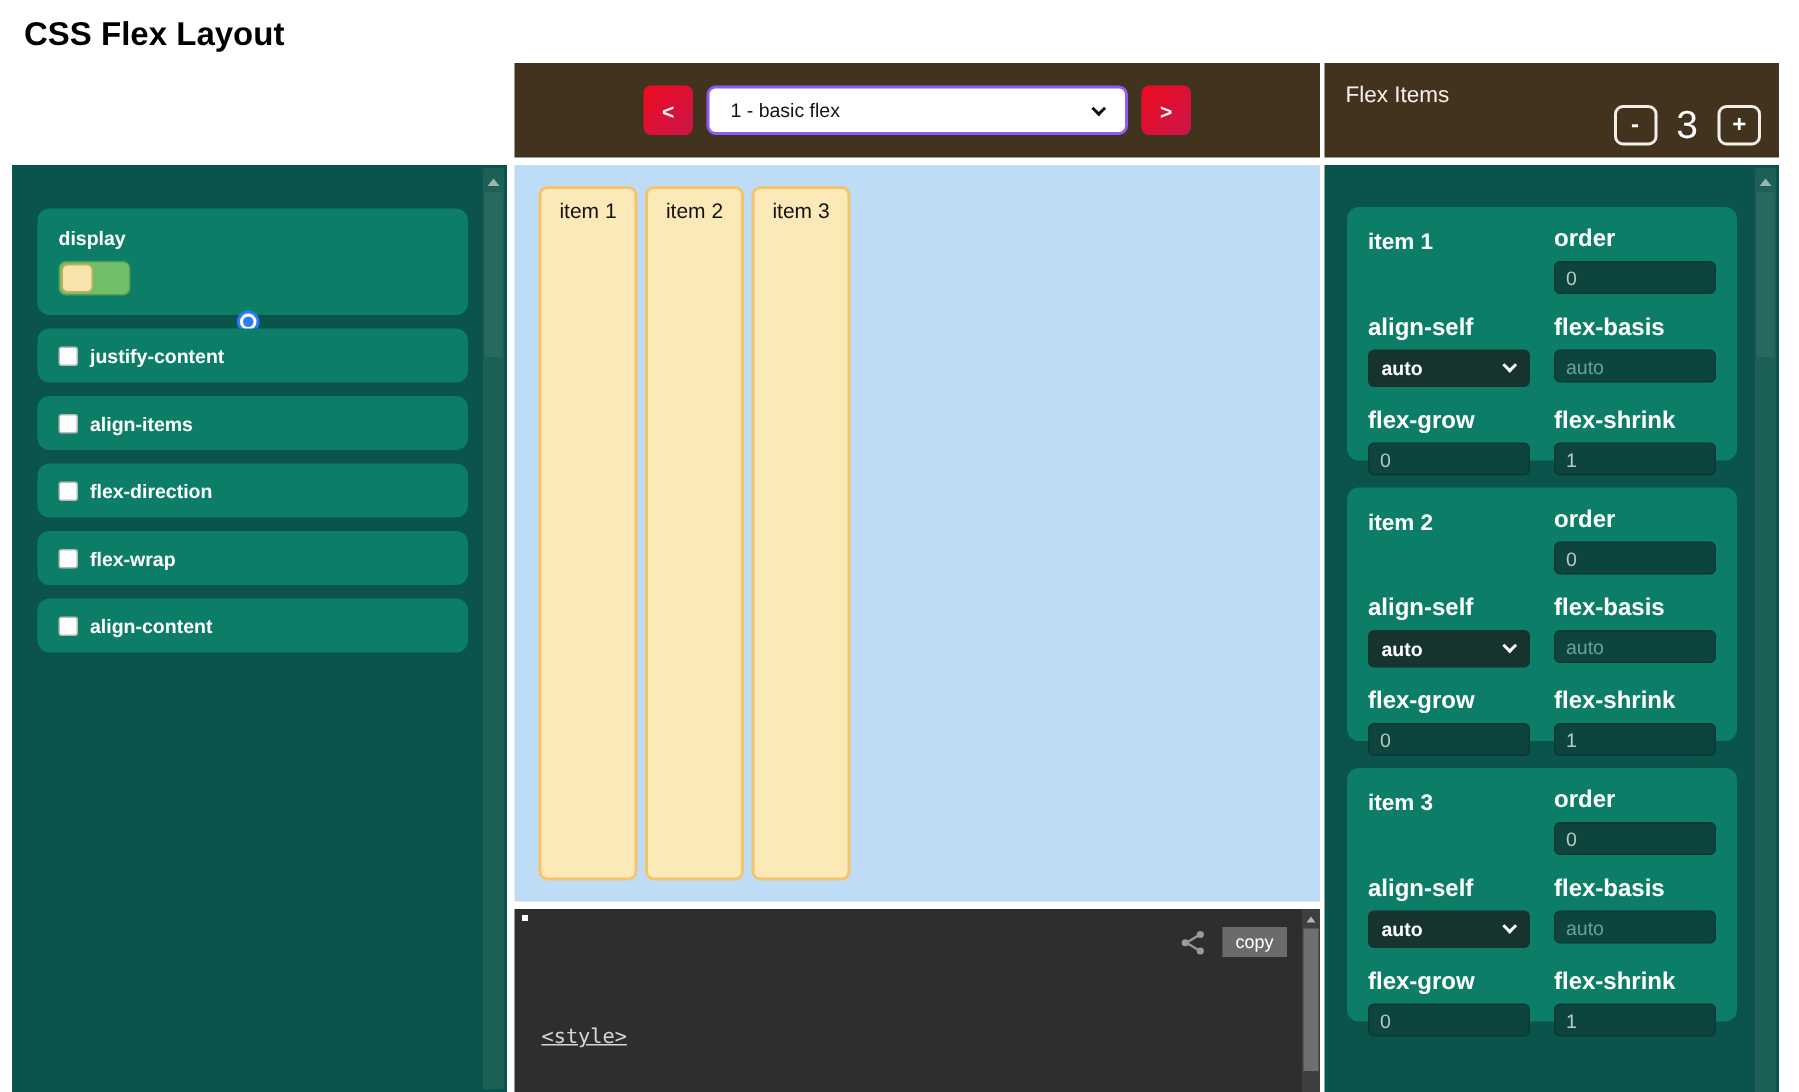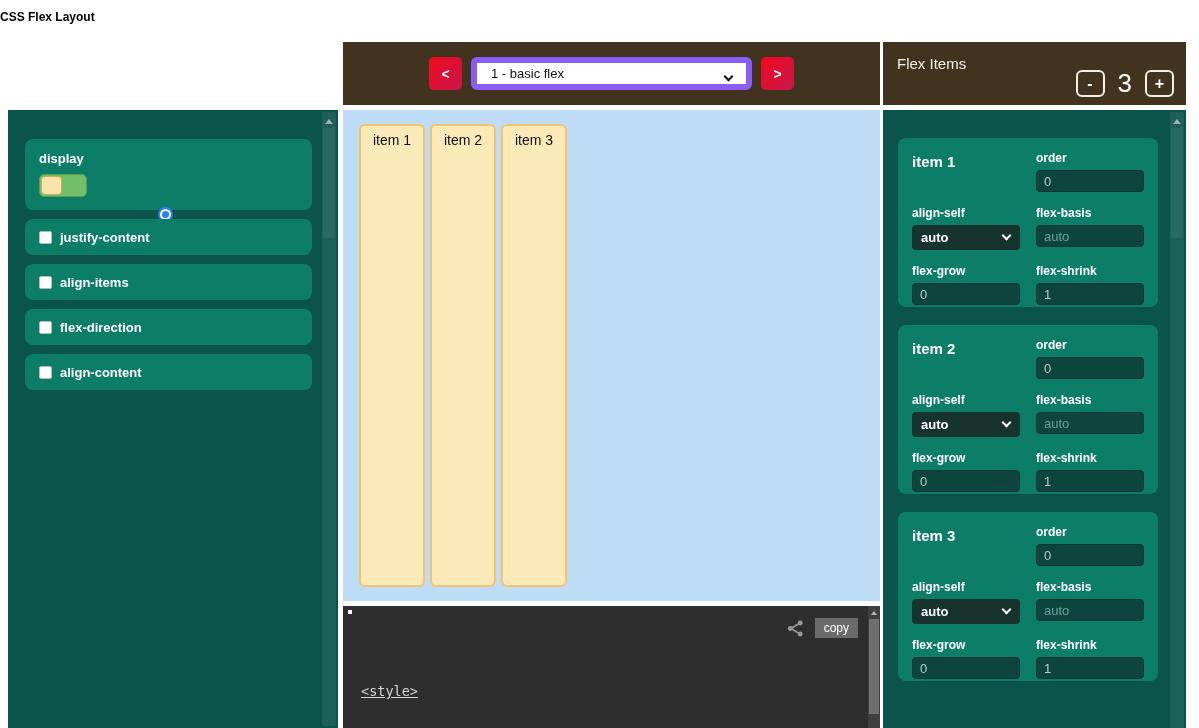--- a/index.html
+++ b/index.html
@@ -1,20 +1,20 @@
 <!DOCTYPE html>
 <html><head>
 <meta charset="utf-8">
 <style>
   * { margin:0; padding:0; box-sizing:border-box; }
   html,body { background:#ffffff; }
   body { font-family:"Liberation Sans", sans-serif; }
   #app { position:relative; width:1199px; height:728px; background:#fff; overflow:hidden; }
 
-  .page-title { position:absolute; left:0; top:10px; font-size:12px; font-weight:bold; color:#000; }
+  .page-title { position:absolute; left:16px; top:10px; font-size:22px; font-weight:bold; color:#000; }
 
   .panel { position:absolute; top:42px; }
   .panel-header { position:relative; height:63px; background:#42331f; }
   .panel-header .panel-title { position:absolute; left:14px; top:13px; font-size:15px; color:#f3efe9; }
   .panel-body { position:absolute; left:0; right:0; top:68px; bottom:0; background:#0a544b; }
 
   
   #left-panel { left:8px; width:330px; height:686px; }
   .prop-card { position:relative; margin:0 26px 9px 17px; background:#0c7e68; border-radius:8px; }
   #display-card { height:71px; padding:12px 14px 0 14px; margin-top:29px; }
@@ -31,21 +31,21 @@
   
   .panel-scroll { position:absolute; top:2px; right:2px; bottom:2px; width:14px; background:#1d6058; border-radius:2px; }
   .panel-scroll .sb-up { position:absolute; top:3px; left:0; width:14px; height:12px; display:flex; align-items:center; justify-content:center; }
   .tri-up { width:0; height:0; border-left:4px solid transparent; border-right:4px solid transparent; border-bottom:5px solid #9fb3ae; }
   .panel-scroll .sb-thumb { position:absolute; top:16px; left:1px; width:12px; height:110px; background:#27695f; border-radius:2px; }
 
   
   #middle-panel { left:343px; width:537px; height:686px; }
   #middle-panel .panel-header { display:flex; align-items:center; justify-content:center; gap:9px; }
   .nav-btn { width:33px; height:33px; border:none; border-radius:5px; background:linear-gradient(135deg,#f00a1e,#c9164b); color:#fff; font-size:14px; font-weight:bold; cursor:pointer; font-family:"Liberation Sans",sans-serif; }
-  .example-select { position:relative; width:281px; height:33px; background:#fff; border:6px solid #8b5cf6; border-radius:6px; display:flex; align-items:center; padding-left:14px; cursor:pointer; }
+  .example-select { position:relative; width:281px; height:33px; background:#fff; border:2px solid #8b5cf6; border-radius:6px; display:flex; align-items:center; padding-left:14px; cursor:pointer; }
   .example-select .sel-text { font-size:13px; color:#111; }
   .chev { width:7px; height:7px; border-right:2px solid currentColor; border-bottom:2px solid currentColor; transform:rotate(45deg); }
   .example-select .chev { position:absolute; right:14px; top:10px; color:#111; border-width:2.5px; }
 
   .preview { position:absolute; left:0; right:0; top:68px; height:491px; background:#bfdcf7; padding:14px 16px; display:flex; align-items:stretch; }
   .flex-item-box { width:66px; margin-right:5px; background:#fce9b8; border:2px solid #f3c46b; border-radius:6px; text-align:center; padding-top:6px; font-size:14px; color:#111; }
 
   .code-box { position:absolute; left:0; right:0; top:564px; bottom:0; background:#2e2e2e; overflow:hidden; }
   .code-cursor { position:absolute; left:5px; top:4px; width:4px; height:4px; background:#fff; }
   .code-lines { position:absolute; left:18px; top:38px; font-family:"DejaVu Sans Mono", monospace; font-size:13.5px; line-height:19px; color:#d6d6d6; white-space:pre; }
@@ -60,21 +60,21 @@
   
   #right-panel { left:883px; width:303px; height:718px; }
   .counter { position:absolute; right:12px; bottom:6px; display:flex; align-items:center; }
   .counter-btn { width:29px; height:27px; background:transparent; border:2px solid #f2efe9; border-radius:6px; color:#fff; font-size:16px; font-weight:bold; cursor:pointer; line-height:1; font-family:"Liberation Sans",sans-serif; }
   .counter-value { font-size:26px; color:#fff; margin:0 13px; }
 
   .item-card { position:absolute; left:15px; width:260px; height:169px; background:#0c7e68; border-radius:8px; padding:13px 14px; }
   #item-card-0 { top:28px; } #item-card-1 { top:215px; } #item-card-2 { top:402px; }
   .item-grid { display:grid; grid-template-columns:108px 108px; column-gap:16px; row-gap:14px; }
   .item-heading { font-size:15px; font-weight:bold; color:#fff; padding-top:2px; }
-  .field-label { font-size:12px; font-weight:bold; color:#fff; margin-bottom:5px; }
+  .field-label { font-size:16px; font-weight:bold; color:#fff; margin-bottom:5px; }
   .field-input { width:100%; height:22px; background:#0d453e; border:1px solid #0a3832; border-radius:4px; color:#b7cbc7; font-size:13px; padding:0 7px; font-family:"Liberation Sans",sans-serif; }
   .field-input::placeholder { color:#69a098; opacity:1; }
   .dark-select { position:relative; width:100%; height:25px; background:#17332e; border-radius:4px; display:flex; align-items:center; padding-left:9px; cursor:pointer; }
   .dark-select .sel-text { font-size:13px; font-weight:bold; color:#fff; }
   .dark-select .chev { position:absolute; right:10px; top:7px; color:#fff; }
 </style>
 </head>
 <body>
 
 <div id="app">
@@ -99,20 +99,24 @@
         <span class="checkbox"></span>
         <span class="card-label">justify-content</span>
       </div>
       <div class="prop-card check-card">
         <span class="checkbox"></span>
         <span class="card-label">align-items</span>
       </div>
       <div class="prop-card check-card">
         <span class="checkbox"></span>
         <span class="card-label">flex-direction</span>
+      </div>
+      <div class="prop-card check-card">
+        <span class="checkbox"></span>
+        <span class="card-label">flex-wrap</span>
       </div>
       <div class="prop-card check-card">
         <span class="checkbox"></span>
         <span class="card-label">align-content</span>
       </div>
 
       <div class="panel-scroll">
         <div class="sb-up">
             <span class="tri-up"></span>
           </div>

